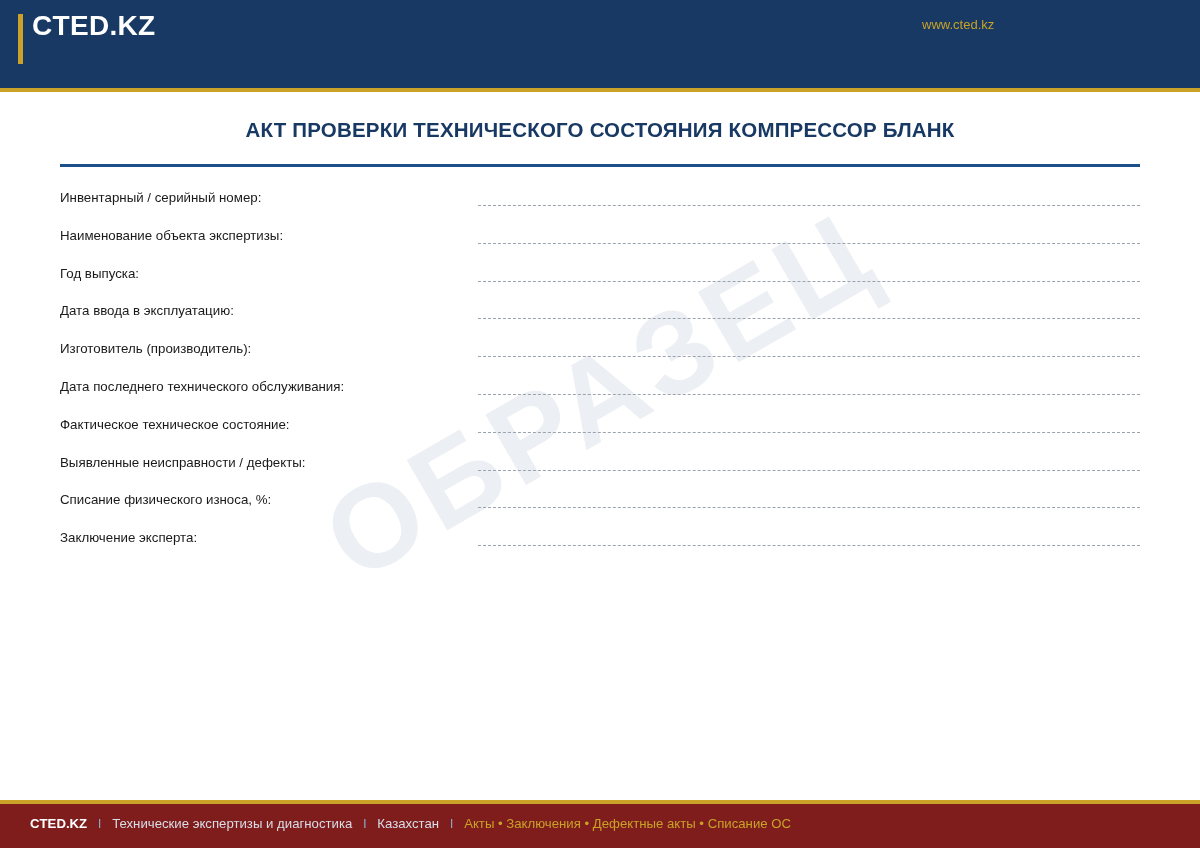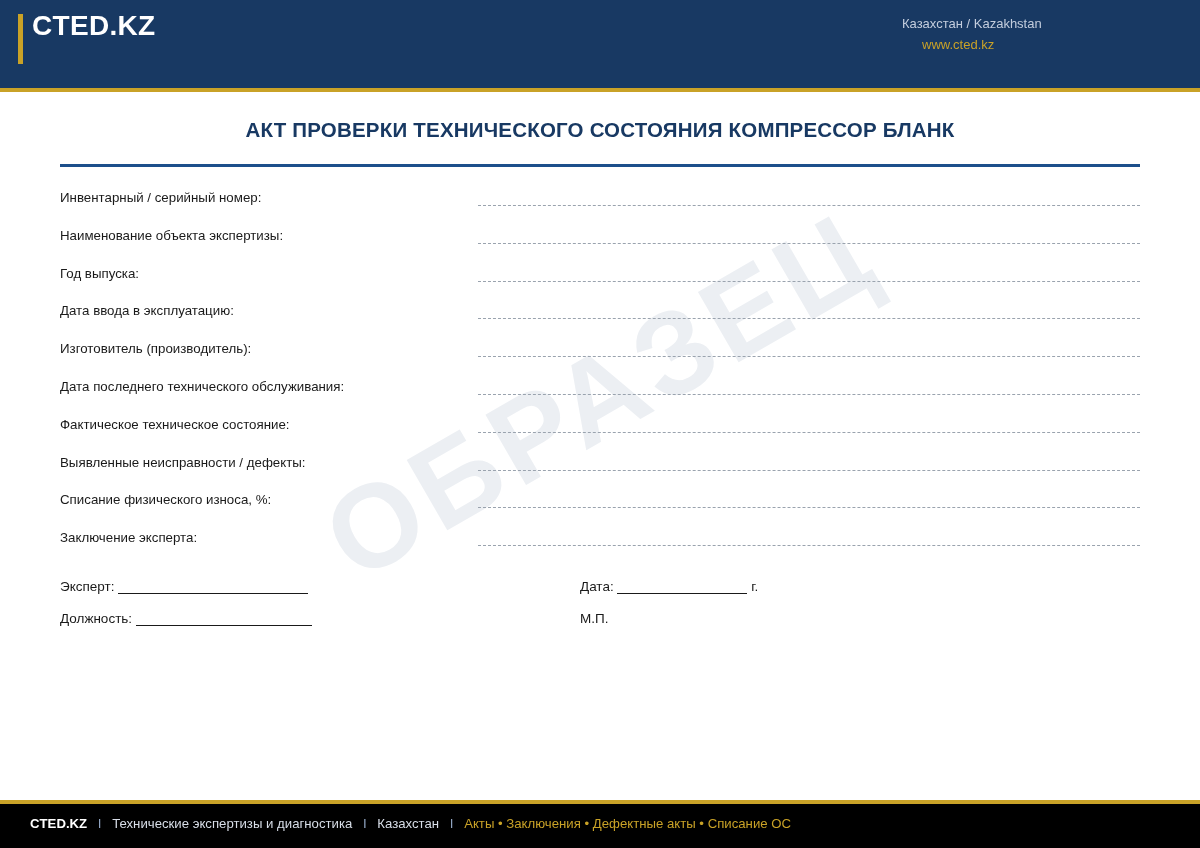--- a/index.html
+++ b/index.html
@@ -165,21 +165,21 @@
     bottom: 44px; left: 0;
     width: 1200px;
     height: 4px;
     background: #c9a227;
   }
   .footer {
     position: absolute;
     bottom: 0; left: 0;
     width: 1200px;
     height: 44px;
-    background: #000000;
+    background: #7f1d1d;
   }
   .footer-inner {
     position: absolute;
     left: 30px;
     top: 12px;
     font-size: 13.2px;
     color: #ffffff;
     white-space: nowrap;
   }
   .footer-sep { color: #8fa3c0; margin: 0 7px; }
@@ -187,21 +187,20 @@
   .footer-seg { color: #d8dee8; }
   .footer-tags { color: #c9a227; }
 </style>
 </head>
 <body>
 
 <div class="header">
   <div class="brand-accent"></div>
   <div class="brand-title">CTED.KZ</div>
   <div class="hdr-right">
-    <div class="hdr-country">Казахстан / Kazakhstan</div>
     <div class="hdr-site">www.cted.kz</div>
   </div>
 </div>
 <div class="header-gold-rule"></div>
 
 <div class="watermark">ОБРАЗЕЦ</div>
 
 <div class="doc">
 
   <div class="doc-title">АКТ ПРОВЕРКИ ТЕХНИЧЕСКОГО СОСТОЯНИЯ КОМПРЕССОР БЛАНК</div>
@@ -254,36 +253,20 @@
       <div class="field-line"></div>
     </div>
 
     <div class="field-row">
       <div class="field-label">Заключение эксперта:</div>
       <div class="field-line"></div>
     </div>
 
   </div>
 
-  <div class="signatures">
-    <div class="sig-left-1">
-      <span>Эксперт:</span>
-      <span class="blank-underline u-long"></span>
-    </div>
-    <div class="sig-left-2">
-      <span>Должность:</span>
-      <span class="blank-underline u-med"></span>
-    </div>
-    <div class="sig-right-1">
-      <span>Дата:</span>
-      <span class="blank-underline u-date"></span>
-      <span>г.</span>
-    </div>
-    <div class="sig-right-2">М.П.</div>
-  </div>
 
 </div>
 
 <div class="footer-gold-rule"></div>
 <div class="footer">
   <div class="footer-inner">
     <span class="footer-brand">CTED.KZ</span>
     <span class="footer-sep">I</span>
     <span class="footer-seg">Технические экспертизы и диагностика</span>
     <span class="footer-sep">I</span>

